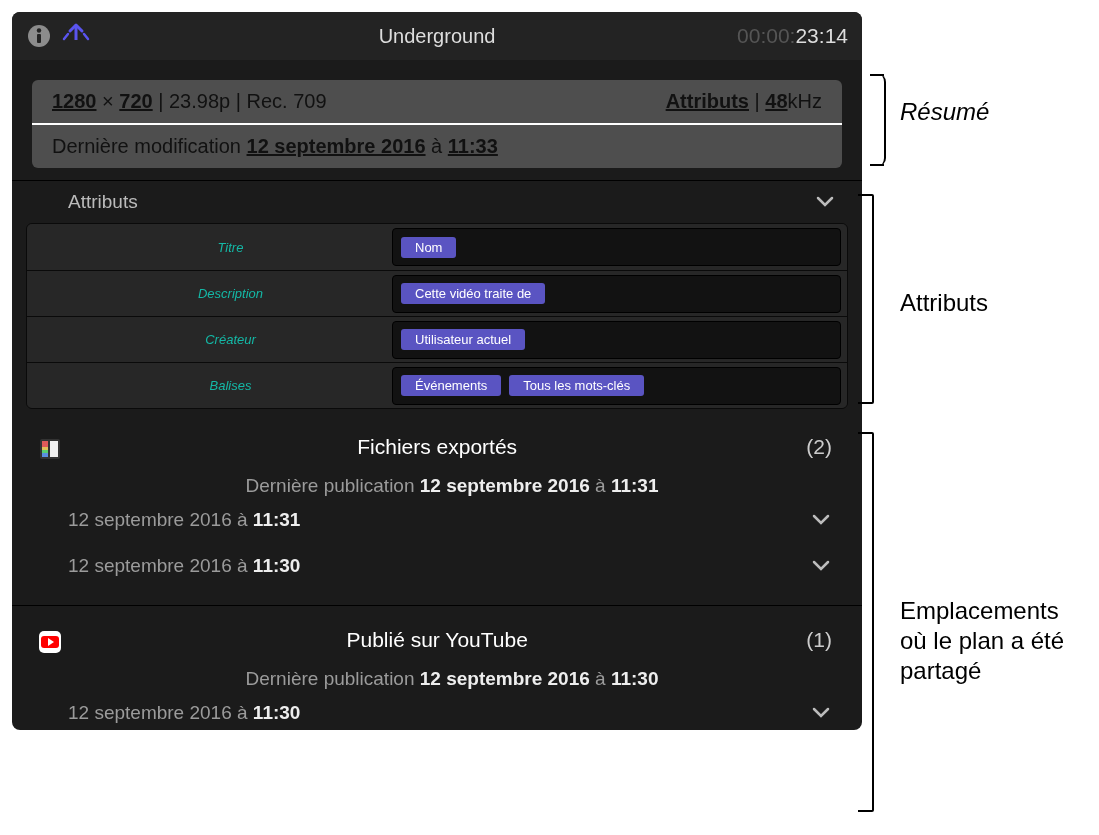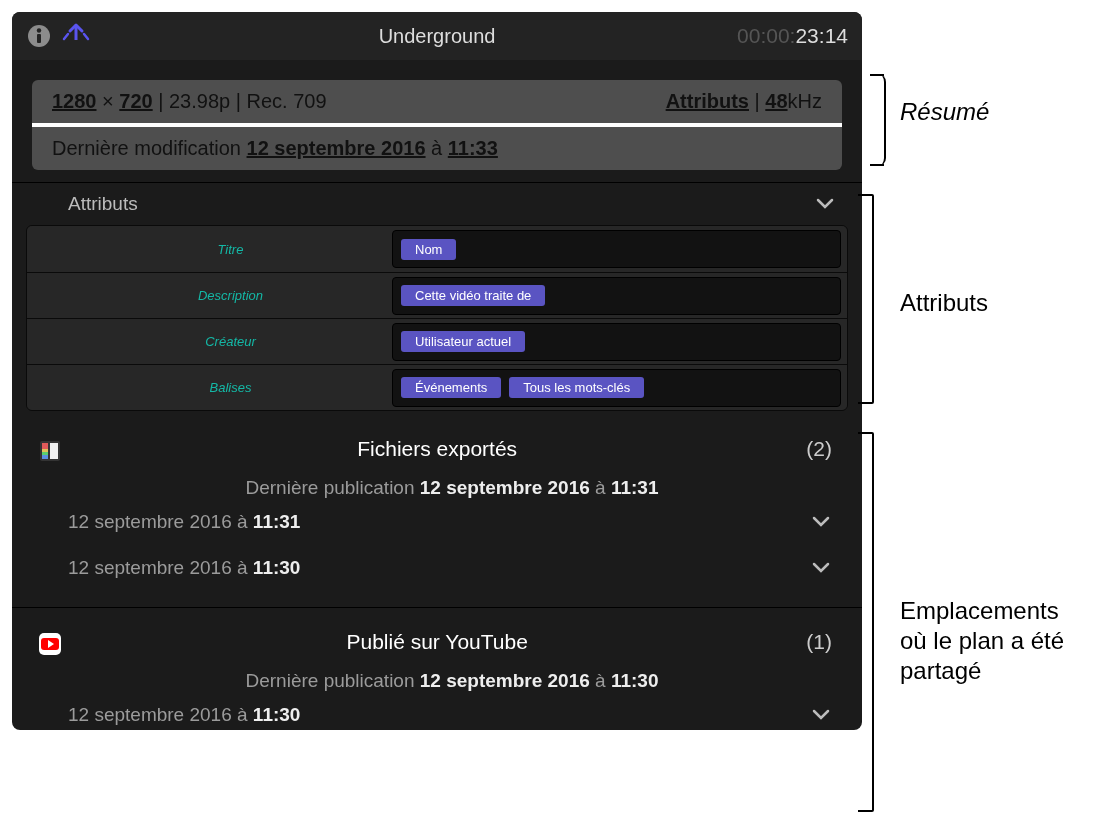--- a/index.html
+++ b/index.html
@@ -54,21 +54,21 @@
     overflow:hidden;
     color:#111;
   }
   .summary-row {
     padding: 10px 20px;
     display:flex;
     align-items:center;
     justify-content:space-between;
     font-size:20px;
   }
-  .summary-row + .summary-row { border-top:4px solid #ffffff; }
+  .summary-row + .summary-row { border-top:2px solid #ffffff; }
   .summary-left, .summary-right { color:#111; }
   .summary b { font-weight:700;text-decoration:underline; }
 
   .hr { height:1px; background:#000; margin: 10px 0 0 0; }
 
   .attr-header {
     display:flex;
     align-items:center;
     justify-content:space-between;
     padding: 10px 26px 10px 56px;

